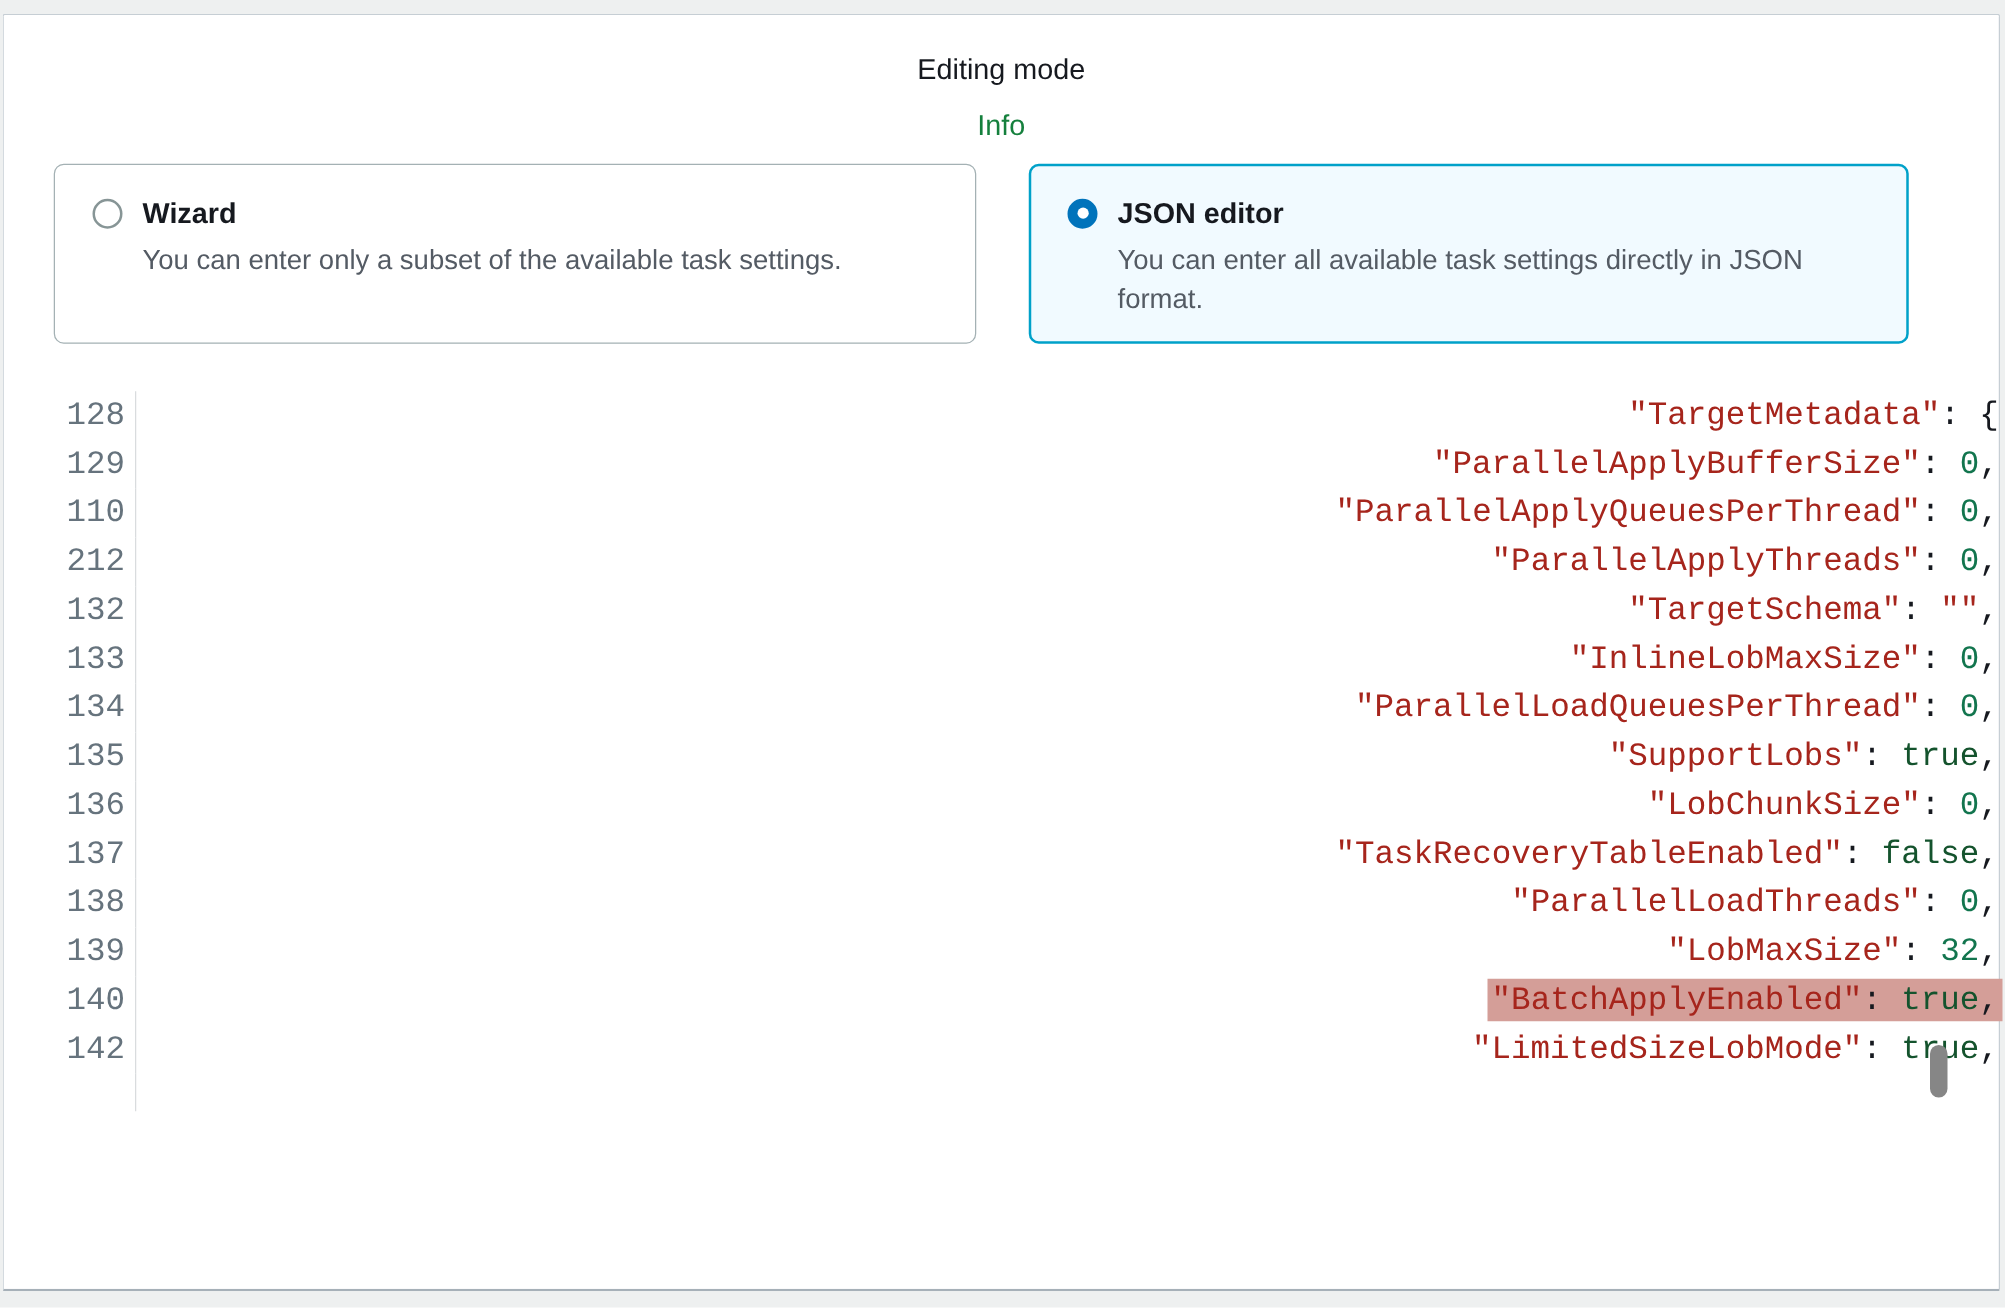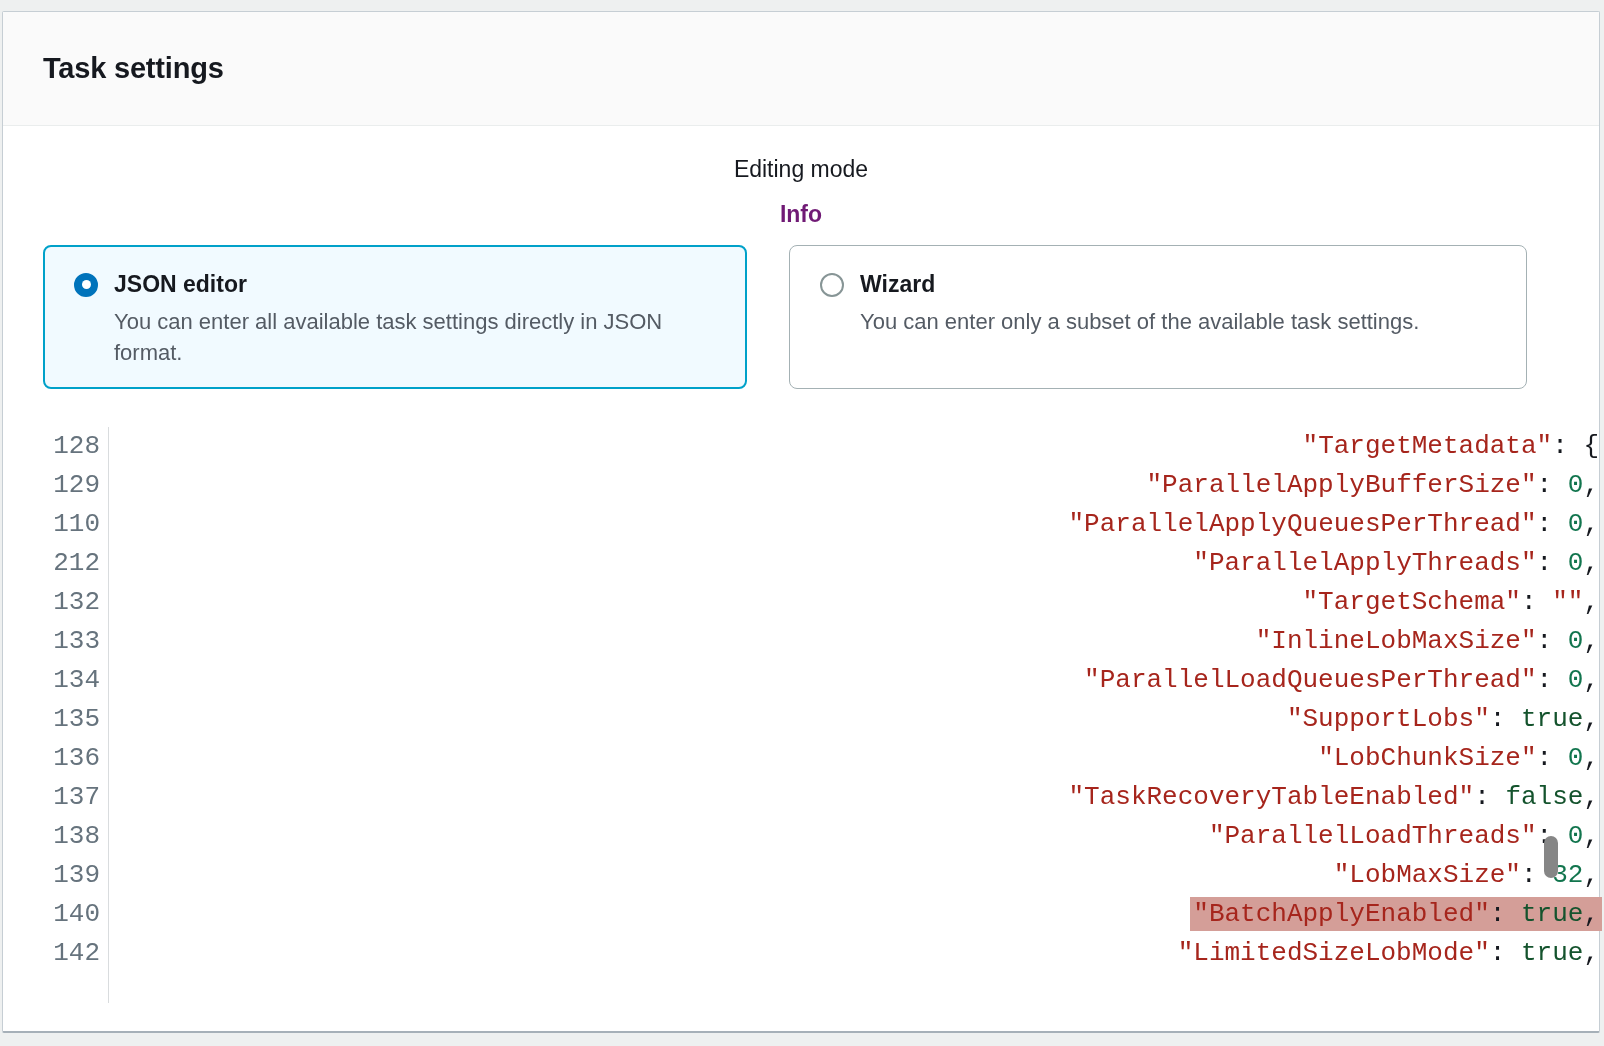--- a/index.html
+++ b/index.html
@@ -27,21 +27,21 @@
     display:flex; align-items:center;
     padding:0 40px;
     box-sizing:border-box;
   }
   .card-title {
     font-size:29px; font-weight:700; color:#16191f; letter-spacing:-0.2px;
   }
   .form-section { padding:30px 40px 0 40px; }
   .label-row { display:flex; align-items:center; gap:18px; font-size:23px;flex-direction:column; }
   .field-label { color:#16191f; }
-  .info-link { color:#701a75; font-weight:700; text-decoration:none; cursor:pointer; }
+  .info-link { color:#15803d; font-weight:400; text-decoration:none; cursor:pointer; }
 
   .tiles { display:flex; gap:42px; margin-top:17px; }
   .tile {
     box-sizing:border-box;
     height:144px;
     border:1px solid #a4b1b4;
     border-radius:8px;
     background:#ffffff;
     padding:25px 20px 0 30px;
     cursor:pointer;
@@ -98,43 +98,40 @@
     position:absolute; left:1541px; top:824px;
     width:14px; height:42px;
     background:#868686; border-radius:7px;
     cursor:pointer;
   }
 </style>
 </head>
 <body>
 
 <div class="card">
-  <div class="card-header">
-    <div class="card-title">Task settings</div>
-  </div>
 
   <div class="form-section">
     <div class="label-row">
       <span class="field-label">Editing mode</span>
       <a class="info-link">Info</a>
     </div>
     <div class="tiles" id="tiles">
+        <div class="tile t0">
+          <div class="tile-head">
+            <span class="radio"></span>
+            <span class="tile-title">Wizard</span>
+          </div>
+          <div class="tile-desc">You can enter only a subset of the available task settings.</div>
+        </div>
         <div class="tile t1 selected">
           <div class="tile-head">
             <span class="radio checked"></span>
             <span class="tile-title">JSON editor</span>
           </div>
           <div class="tile-desc">You can enter all available task settings directly in JSON format.</div>
-        </div>
-        <div class="tile t0">
-          <div class="tile-head">
-            <span class="radio"></span>
-            <span class="tile-title">Wizard</span>
-          </div>
-          <div class="tile-desc">You can enter only a subset of the available task settings.</div>
         </div>
       </div>
   </div>
 
   <div class="editor" id="editor">
       <div class="line">
         <div class="ln">128</div>
         <div class="code">  <span class="tok-key">"TargetMetadata"</span><span class="tok-p">: </span><span class="tok-p">{</span></div>
       </div>
       <div class="line">

